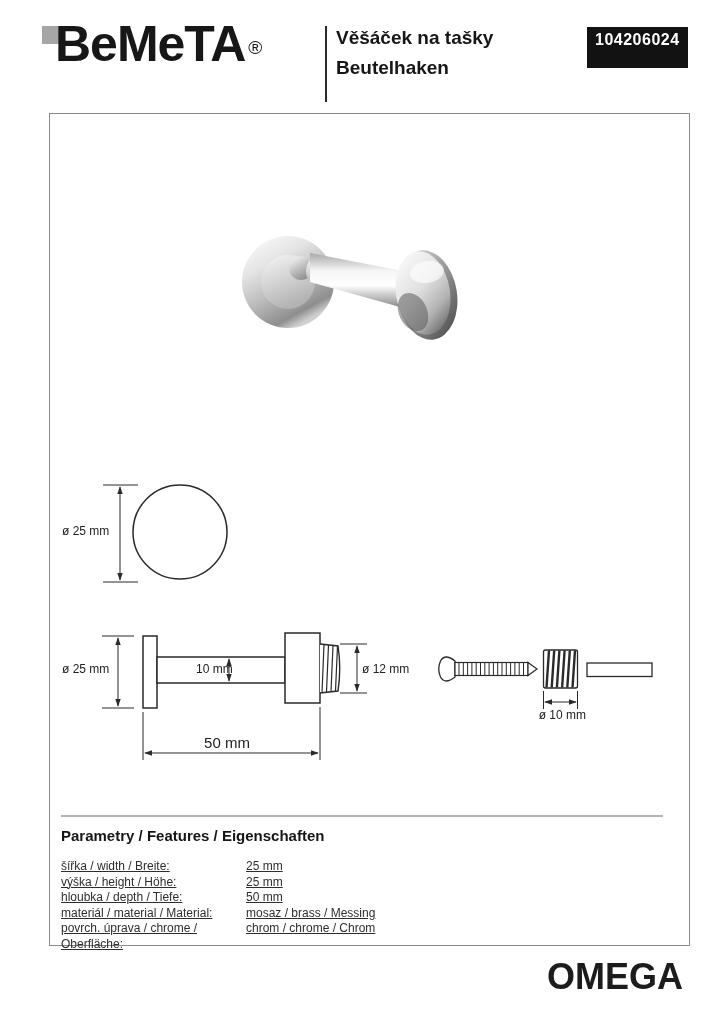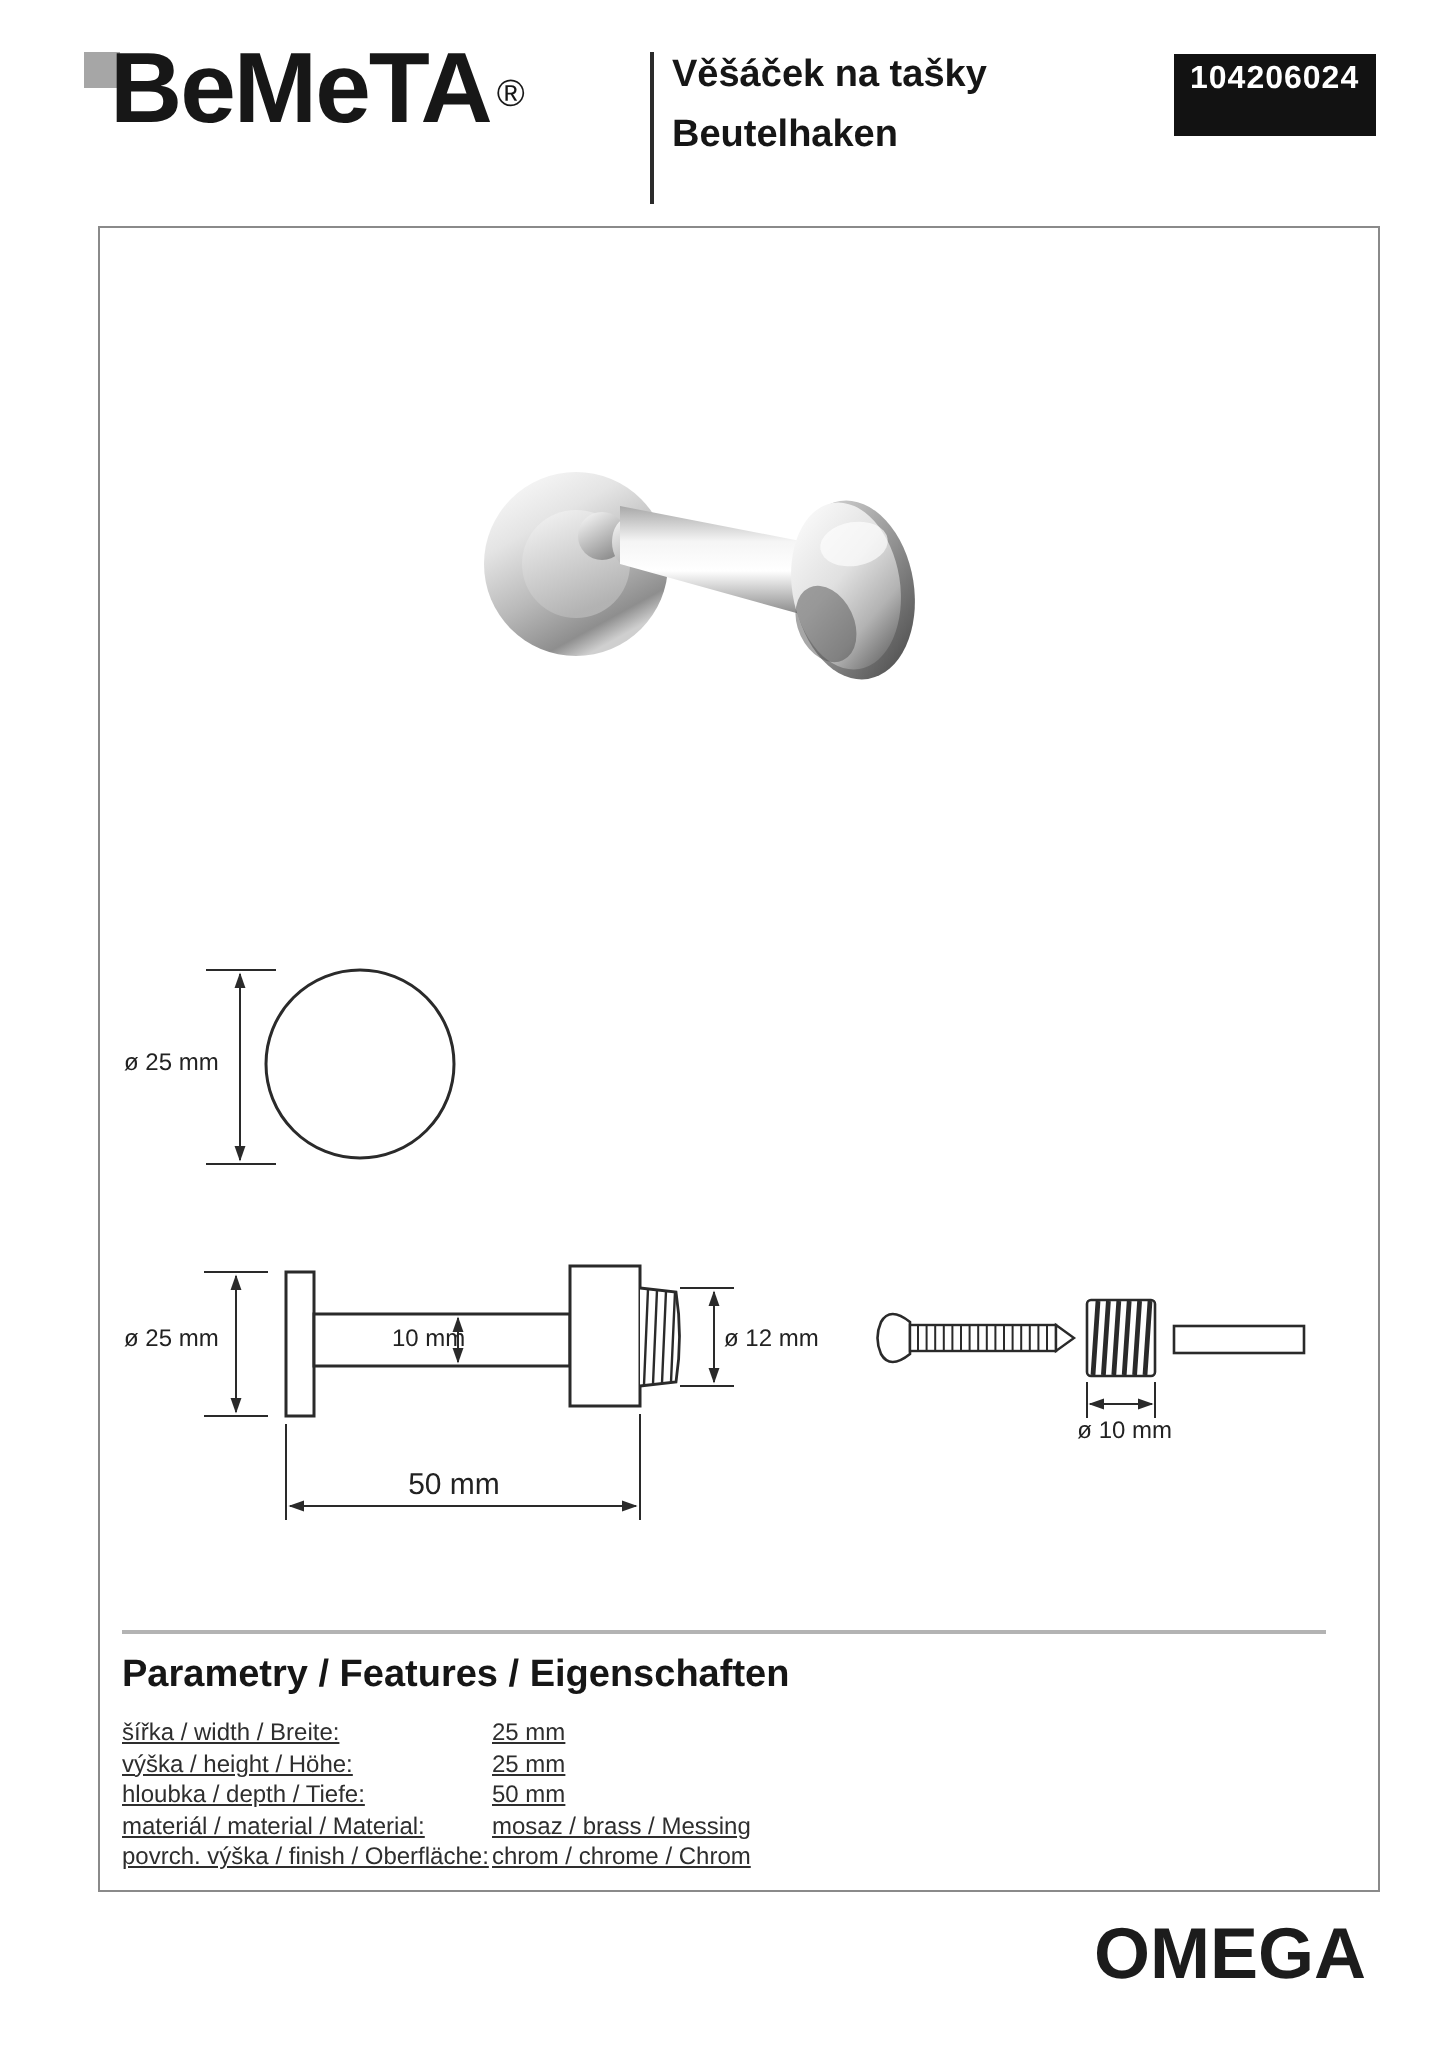--- a/index.html
+++ b/index.html
@@ -25,21 +25,21 @@
   .dim-label{font-size:12px;color:#222;white-space:nowrap;}
   .lab-front-d{left:62px;top:524px;}
   .lab-side-d{left:62px;top:662px;}
   .lab-stem{left:196px;top:662px;}
   .lab-thread{left:362px;top:662px;}
   .lab-length{left:182px;top:734px;width:90px;text-align:center;font-size:15px;}
   .lab-plug{left:536px;top:708px;width:50px;text-align:right;}
 
   
   .param-sep{left:61px;top:815px;width:602px;height:2px;background:#b3b3b3;}
-  .param-heading{left:61px;top:827px;font-size:19px;font-weight:700;color:#161616;}
+  .param-heading{left:61px;top:827px;font-size:15px;font-weight:700;color:#161616;}
   .param-table{left:61px;top:859px;width:420px;font-size:12px;line-height:15.6px;color:#2e2e2e;}
   .param-row{display:flex;text-decoration:underline;}
   .param-row .lbl{width:185px;flex:0 0 185px;}
 
   
   .series{right:41px;top:956px;font-size:36px;font-weight:700;color:#1c1c1c;letter-spacing:0;}
 </style>
 </head>
 <body>
 
@@ -165,20 +165,20 @@
     </div>
     <div class="param-row">
       <span class="lbl">hloubka / depth / Tiefe:</span>
       <span class="val">50 mm</span>
     </div>
     <div class="param-row">
       <span class="lbl">materiál / material / Material:</span>
       <span class="val">mosaz / brass / Messing</span>
     </div>
     <div class="param-row">
-      <span class="lbl">povrch. výška / finish / Oberfläche:</span>
+      <span class="lbl">povrch. úprava / chrome / Oberfläche:</span>
       <span class="val">chrom / chrome / Chrom</span>
     </div>
   </div>
 
   <div class="abs series">OMEGA</div>
 
 </div>
 
 </body></html>

